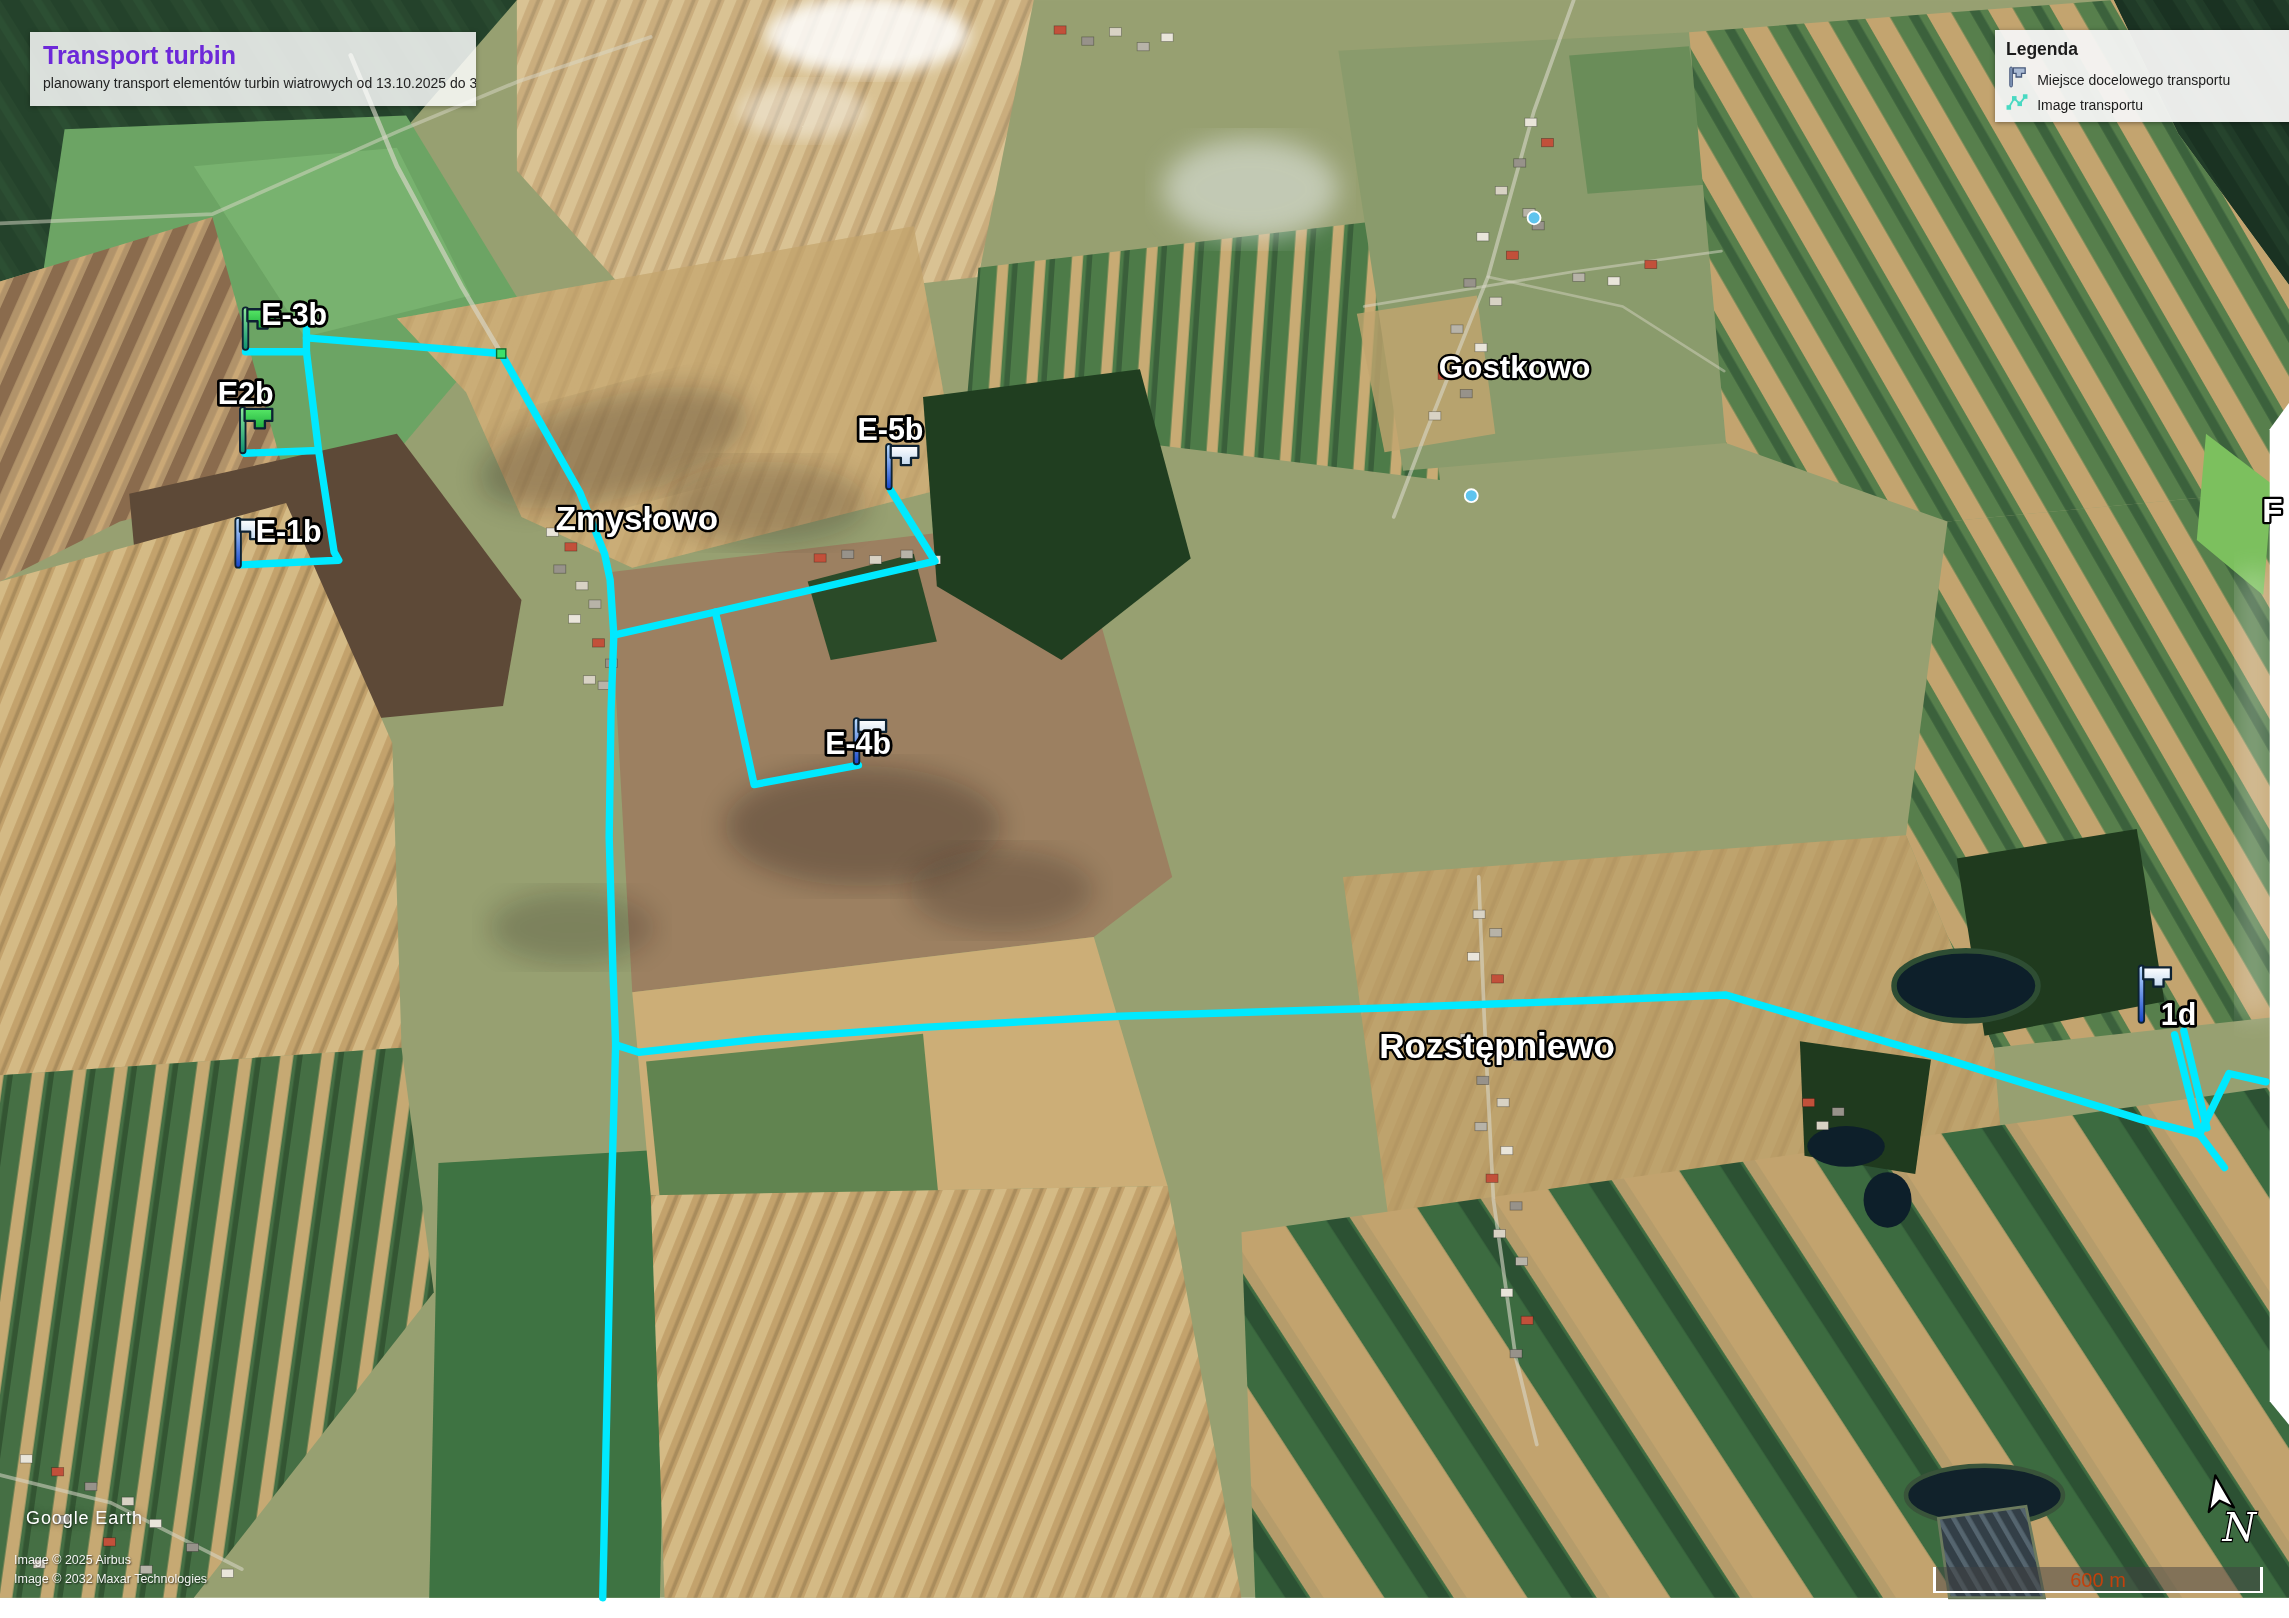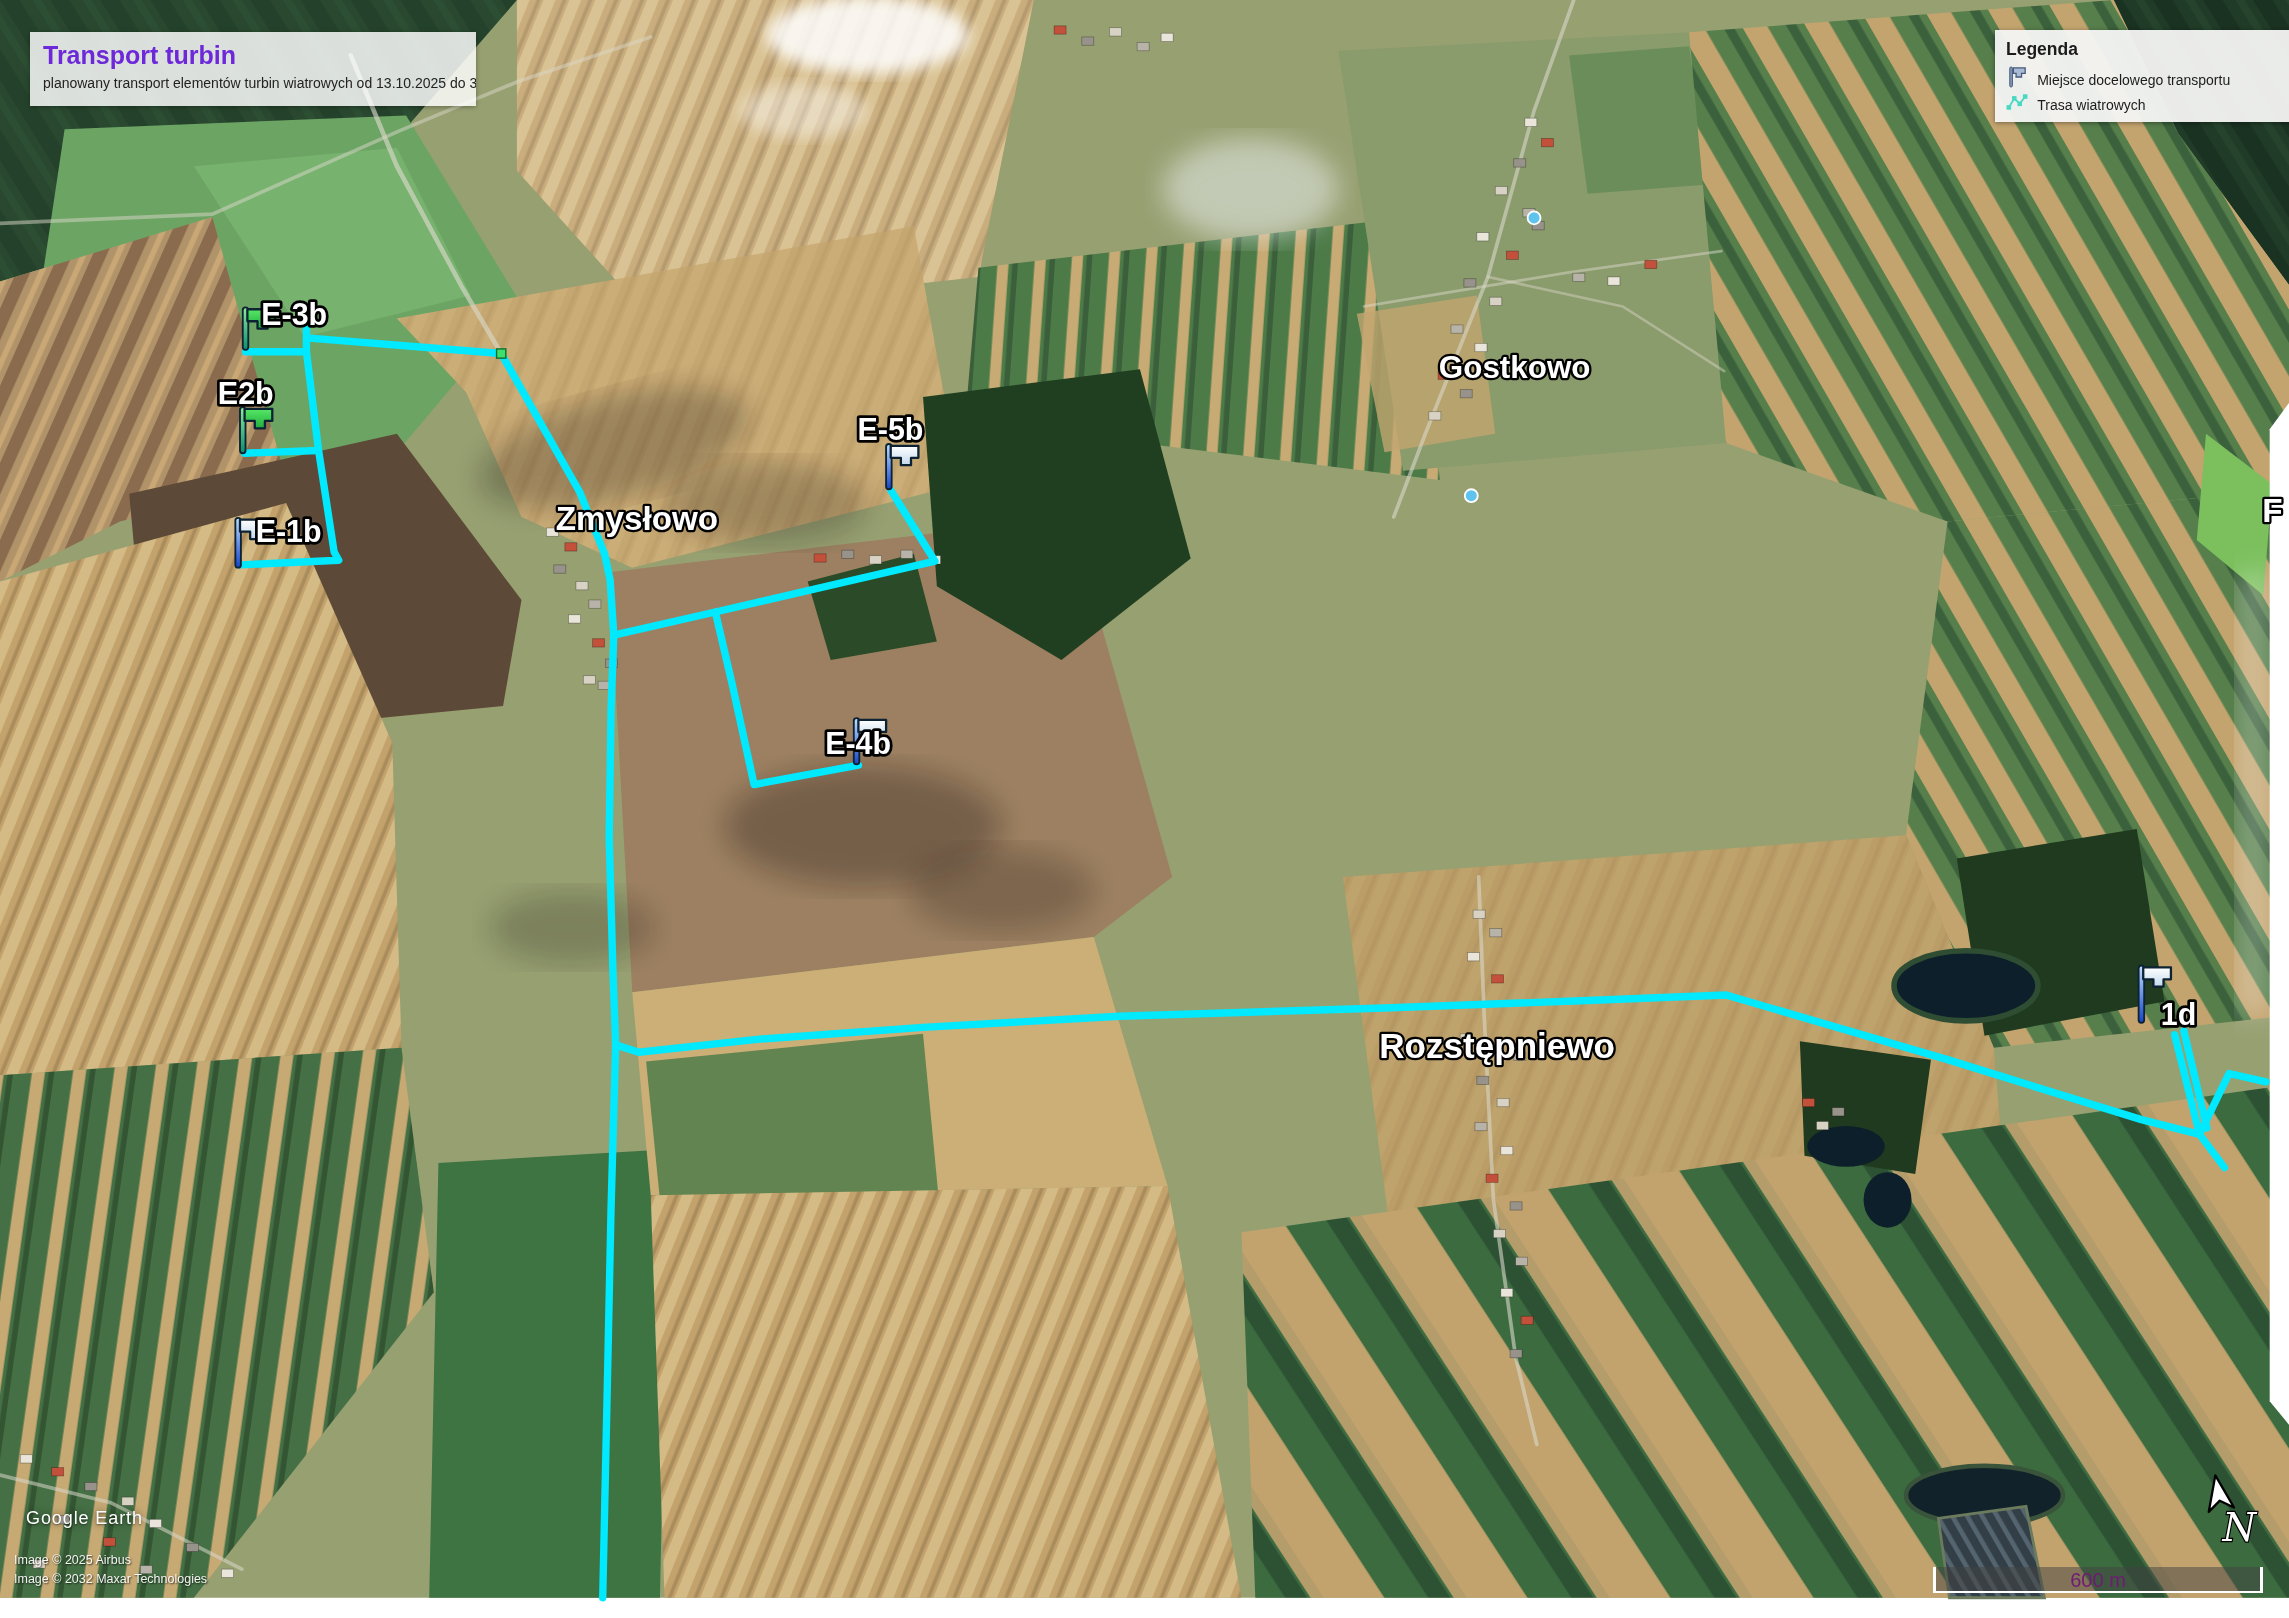--- a/index.html
+++ b/index.html
@@ -26,21 +26,21 @@
   .legend-row .lg-ic{width:22px;height:22px;flex:0 0 22px;display:flex;align-items:center;justify-content:center;}
   .legend-row span.lg-label{font-size:14px;color:#1c1c1c;}
 
   .scale-bar{
     position:absolute;left:1933px;top:1567px;width:330px;height:26px;
     background:rgba(66,66,66,0.5);
     border-left:3.7px solid #fff;border-right:3.7px solid #fff;box-sizing:border-box;
     display:flex;align-items:center;justify-content:center;
   }
   .scale-bar:after{content:"";position:absolute;left:0;right:0;bottom:0;height:1.8px;background:#fff;}
-  .scale-bar .scale-label{color:#701a75;font-size:20px;}
+  .scale-bar .scale-label{color:#c2410c;font-size:20px;}
 
   .north-box{position:absolute;left:2195px;top:1473px;width:66px;height:83px;}
 
   .ge-logo{
     position:absolute;left:26px;top:1508px;color:#fff;font-size:18px;letter-spacing:0.9px;
     text-shadow:0 0 7.4px rgba(0,0,0,0.55), 0 0.9px 1.8px rgba(0,0,0,0.4);font-weight:400;
   }
   .ge-credits{position:absolute;left:14px;top:1551px;color:#ffffff;font-size:12.5px;line-height:19.4px;
     text-shadow:0.9px 0.9px 1.8px rgba(0,0,0,0.8);opacity:.92;}
 
@@ -364,21 +364,21 @@
     <div class="legend-row">
       <span class="lg-ic">
         <svg width="22" height="20" viewBox="0 0 24 22">
           <path d="M3 17 L9 7 L15 13 L21 5" fill="none" stroke="#49d9c2" stroke-width="2"></path>
           <rect x="0.5" y="14.5" width="5" height="5" fill="#49d9c2"></rect>
           <rect x="6.5" y="4.5" width="5" height="5" fill="#49d9c2"></rect>
           <rect x="12.5" y="10.5" width="5" height="5" fill="#49d9c2"></rect>
           <rect x="18.5" y="2.5" width="5" height="5" fill="#49d9c2"></rect>
         </svg>
       </span>
-      <span class="lg-label">Trasa wiatrowych</span>
+      <span class="lg-label">Image transportu</span>
     </div>
   </div>
 
   <div class="scale-bar">
     <span class="scale-label">600 m</span>
   </div>
 
   <div class="north-box">
     <svg width="66" height="83" viewBox="0 0 72 90">
       <g transform="rotate(-10 26 24)">

